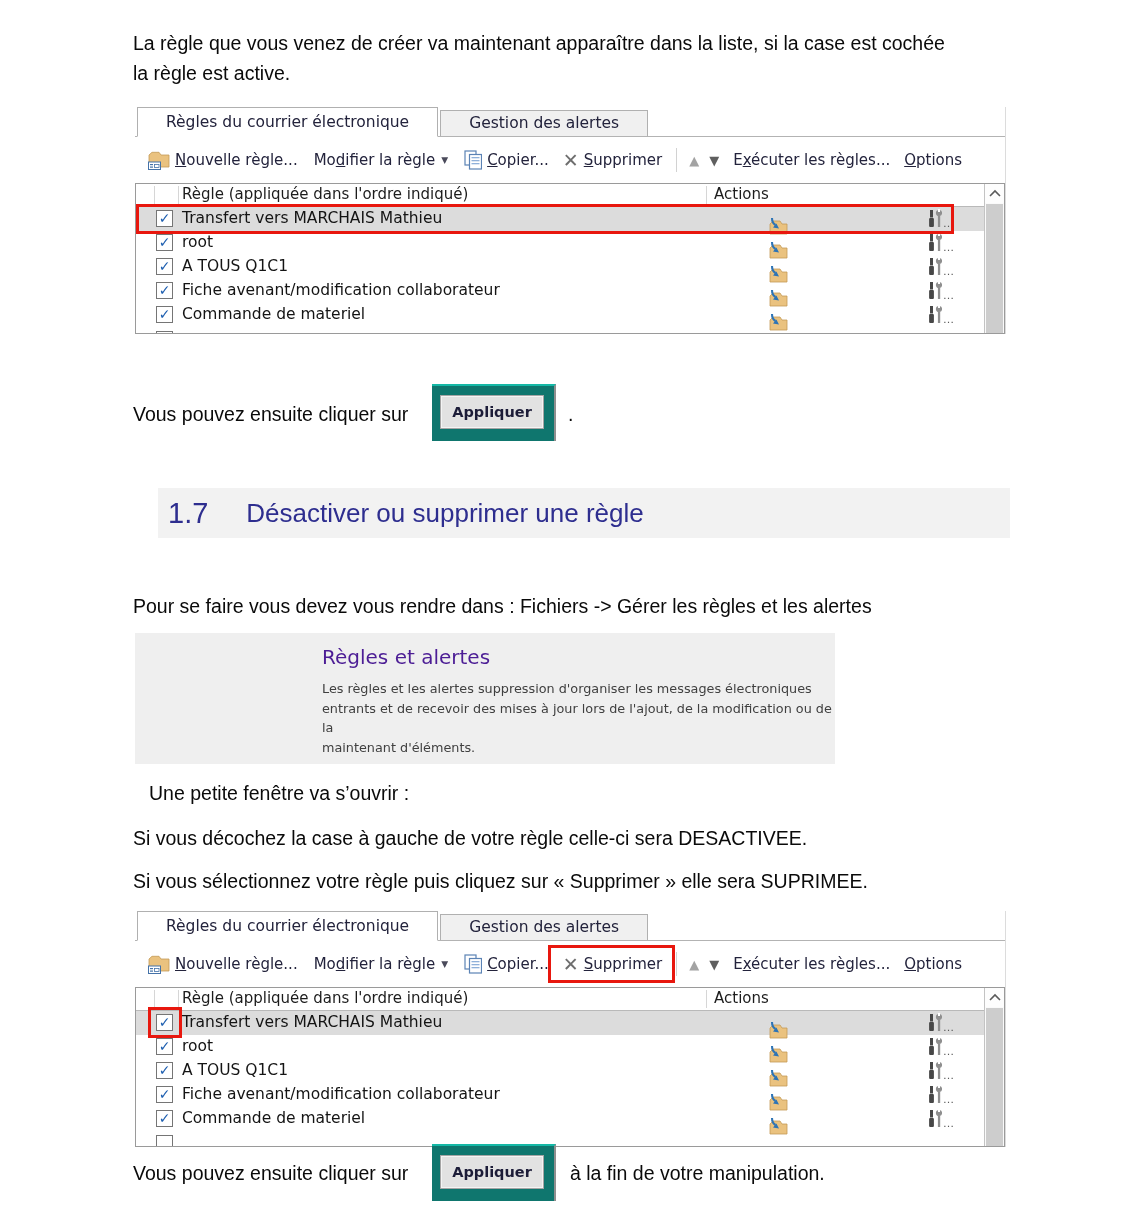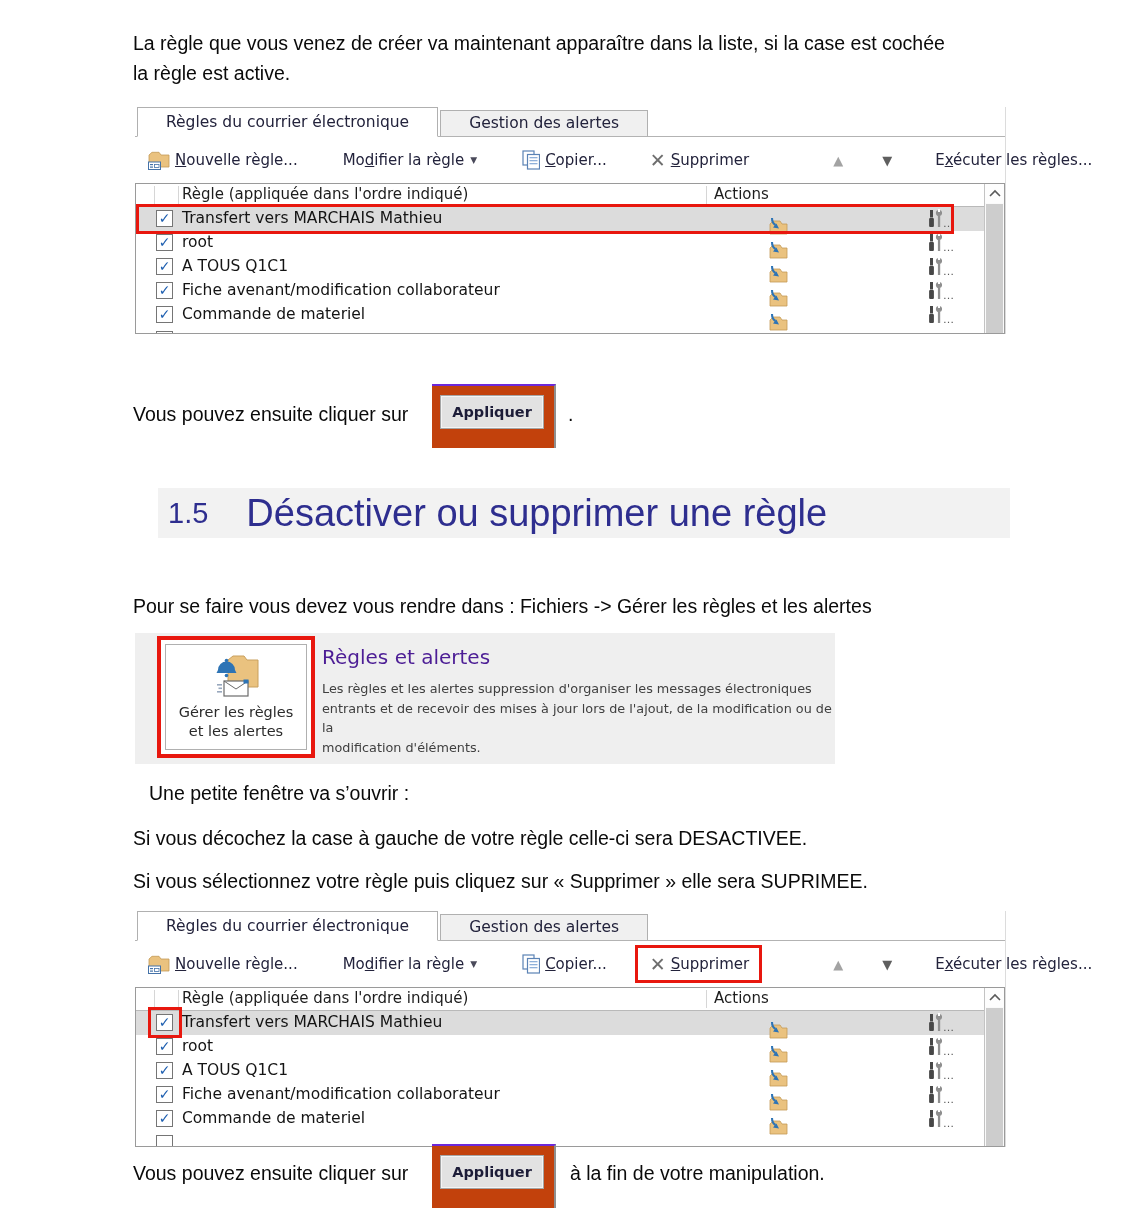--- a/index.html
+++ b/index.html
@@ -4,32 +4,32 @@
 <style>
   html,body{margin:0;padding:0;background:#ffffff;}
   #page{position:relative;width:1129px;height:1209px;background:#ffffff;overflow:hidden;
         font-family:"Liberation Sans",sans-serif;color:#000;}
   .abs{position:absolute;}
   
   .doc-par{font-size:19.5px;line-height:30px;color:#0a0a0a;white-space:nowrap;}
   .heading-band{left:158px;top:488px;width:852px;height:50px;background:#f2f2f2;
                 display:flex;align-items:center;}
   .heading-band .hnum{margin-left:10px;font-size:29px;color:#2e2e8f;}
-  .heading-band .htitle{margin-left:38px;font-size:38px;color:#2e2e8f;}
+  .heading-band .htitle{margin-left:38px;font-size:26px;color:#2e2e8f;}
   
   .shot{background:#fff;border-right:1px solid #dcdcdc;font-family:"DejaVu Sans",sans-serif;color:#23233c;}
   .tabstrip{position:absolute;left:0;top:0;right:0;height:30px;border-bottom:1px solid #b3b3b3;
             display:flex;align-items:flex-end;padding-left:2px;box-sizing:border-box;}
   .tab{box-sizing:border-box;border:1px solid #b0b0b0;border-bottom:none;padding:0 28px;
        font-size:15.5px;white-space:nowrap;}
   .tab.active{height:30px;line-height:29px;background:#fff;position:relative;margin-bottom:-1px;
               z-index:2;border-bottom:1px solid #fff;}
   .tab.inactive{height:26px;line-height:25px;background:#f0f0f0;margin-left:2px;}
   .toolbar{position:absolute;left:0;top:30px;right:0;height:46px;display:flex;align-items:center;
-           padding-left:13px;font-size:15px;white-space:nowrap;gap:29px;}
+           padding-left:13px;font-size:15px;white-space:nowrap;}
   .tb-item{display:flex;align-items:center;position:relative;}
   .tb-item .key{text-decoration:underline;}
   .tb-ico{margin-right:5px;display:inline-flex;}
   .caret{font-size:9px;color:#4a4a5a;margin-left:6px;}
   .tb-sep{width:1px;height:24px;background:#d2d2d2;margin:0 12px 0 2px;}
   .arrow-up{color:#a3a3a3;font-size:13px;margin-right:10px;}
   .arrow-down{color:#5f5f5f;font-size:13px;margin-right:14px;}
   .del-x{color:#6e6e6e;font-size:19px;font-weight:bold;margin-right:5px;line-height:18px;}
   .mr16{margin-right:16px;} .mr14{margin-right:14px;} .mr12{margin-right:12px;}
   
@@ -54,21 +54,21 @@
   .scrollbar{position:absolute;top:0;bottom:0;right:0;width:19px;border-left:1px solid #c3c3c3;
              background:#fafafa;}
   .sc-up{height:19px;background:#fdfdfd;display:flex;align-items:center;justify-content:center;}
   .sc-thumb{position:absolute;left:1px;right:1px;top:20px;bottom:0;background:#cdcdcd;}
   
   .redbox{position:absolute;border:3px solid #e8170e;pointer-events:none;z-index:6;}
   .rowbox{left:0;right:30px;top:-3px;bottom:-3px;}
   .delbox{top:-10px;bottom:-10px;left:-15px;right:-13px;}
   .cbbox{left:-9px;right:-10px;top:-8px;bottom:-8px;}
   
-  .apply-shot{width:124px;height:64px;background:#c2410c;border-top:2px solid #6d28d9;
+  .apply-shot{width:124px;height:57px;background:#0f766e;border-top:2px solid #14b8a6;
               border-right:2px solid #8f8f8f;box-sizing:border-box;}
   .apply-btn{position:absolute;left:8px;top:9px;width:102px;height:32px;background:#e2e2e2;
              border:1px solid #a5a5a5;box-shadow:inset 0 0 0 1px #f4f4f4;display:flex;
              align-items:center;justify-content:center;font-family:"DejaVu Sans",sans-serif;
              font-size:14.5px;font-weight:600;color:#1c1c38;}
   
   .mr-card{left:135px;top:633px;width:700px;height:131px;background:#efefef;
            font-family:"DejaVu Sans",sans-serif;}
   .mr-frame{position:absolute;left:22px;top:3px;width:158px;height:122px;border:4px solid #e8170e;
             background:#fff;box-sizing:border-box;}
@@ -272,41 +272,32 @@
     </div>
   </div>
 
   <div class="abs doc-par" style="left:133px;top:399px;">Vous pouvez ensuite cliquer sur</div>
   <div class="abs apply-shot" style="left:432px;top:384px;">
     <div class="apply-btn">Appliquer</div>
   </div>
   <div class="abs doc-par" style="left:568px;top:399px;">.</div>
 
   <div class="abs heading-band">
-    <span class="hnum">1.5</span>
+    <span class="hnum">1.7</span>
     <span class="htitle">Désactiver ou supprimer une règle</span>
   </div>
 
   <div class="abs doc-par" style="left:133px;top:591px;">Pour se faire vous devez vous rendre dans : Fichiers -&gt; Gérer les règles et les alertes</div>
 
   <div class="abs mr-card">
-    <div class="mr-frame">
-      <div class="mr-btn">
-        <span style="margin-top:8px;"><svg width="48" height="46">
-              <use href="#ico-rules-alerts"></use>
-            </svg></span>
-        <span class="lbl">Gérer les règles</span>
-        <span class="lbl">et les alertes</span>
-      </div>
-    </div>
     <div class="mr-title">Règles et alertes</div>
     <div class="mr-desc">
       <span>Les règles et les alertes suppression d'organiser les messages électroniques</span><br>
       <span>entrants et de recevoir des mises à jour lors de l'ajout, de la modification ou de la</span><br>
-      <span>modification d'éléments.</span>
+      <span>maintenant d'éléments.</span>
     </div>
   </div>
 
   <div class="abs doc-par" style="left:149px;top:778px;">Une petite fenêtre va s’ouvrir :</div>
   <div class="abs doc-par" style="left:133px;top:866px;">Si vous sélectionnez votre règle puis cliquez sur « Supprimer » elle sera SUPRIMEE.</div>
   <div class="abs doc-par" style="left:133px;top:823px;">Si vous décochez la case à gauche de votre règle celle-ci sera DESACTIVEE.</div>
 
   <div class="abs shot" style="left:135px;top:911px;width:870px;height:236px;">
     <div class="tabstrip">
       <div class="tab active"><span>Règles du courrier électronique</span></div>

